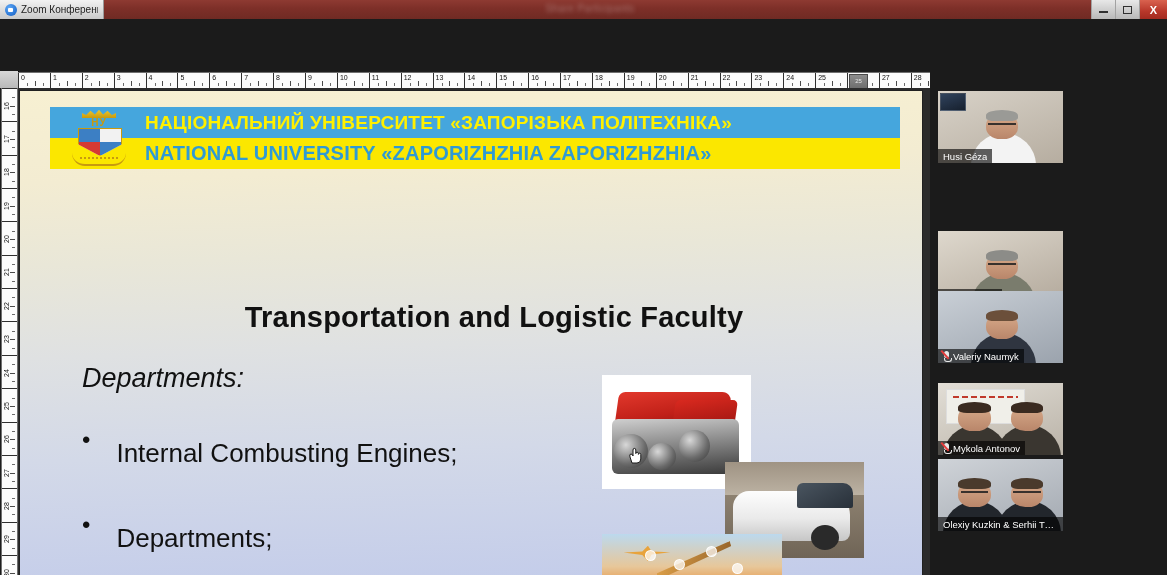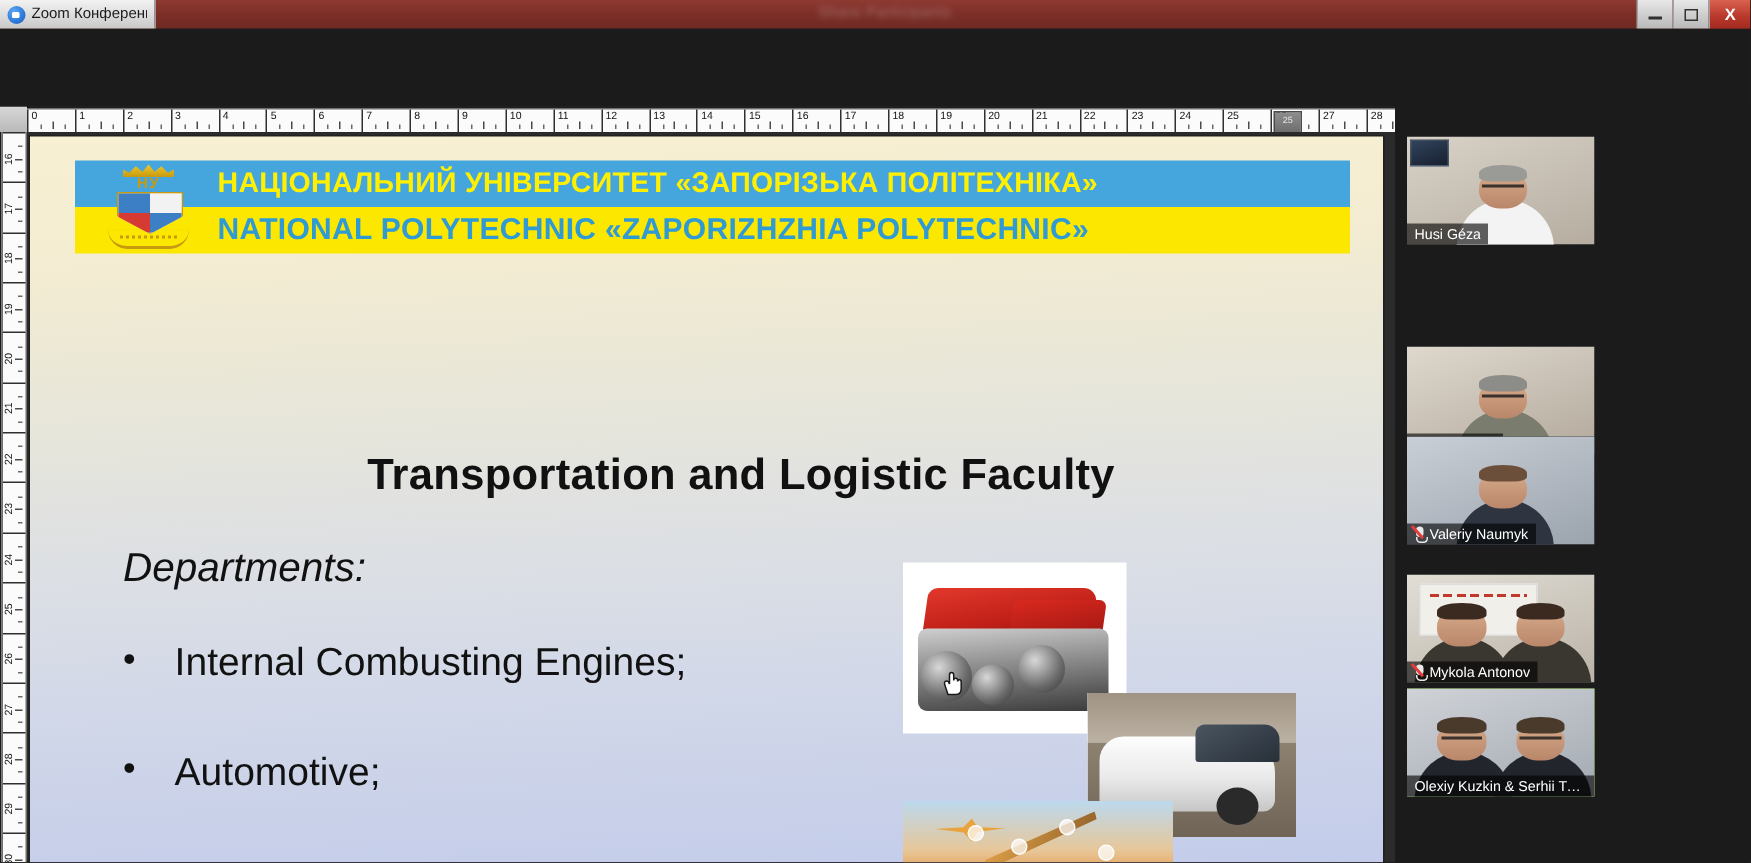--- a/index.html
+++ b/index.html
@@ -102,21 +102,21 @@
         border-bottom:2.5px solid #c79a10;border-radius:0 0 26px 26px;}
   .crest .ribbon:after{content:"";position:absolute;left:8px;top:4px;width:38px;height:2px;
         background:repeating-linear-gradient(90deg,#c79a10 0 2px,transparent 2px 4px);}
 
   .slide-title{position:absolute;left:0;top:210px;width:902px;text-align:center;
                font-size:29px;font-weight:bold;color:#111;letter-spacing:.2px;margin-left:23px;}
   .dept{position:absolute;left:62px;top:272px;font-size:27px;font-style:italic;color:#111;}
   .bullets{position:absolute;left:62px;top:336px;width:540px;}
   .bul{display:flex;align-items:flex-start;gap:26px;margin-bottom:45px;}
   .bul .dot{font-size:24px;line-height:26px;color:#111;}
-  .bul .txt{font-size:26px;line-height:28px;color:#111;}
+  .bul .txt{font-size:26px;line-height:28px;color:#111;margin-top:12px;}
 
   
   .pic{position:absolute;overflow:hidden;}
   .pic-engine{left:582px;top:284px;width:141px;height:106px;background:#fff;padding:4px;}
   .eng-body{position:relative;width:100%;height:100%;}
   .eng-cover{position:absolute;left:8%;top:12%;width:80%;height:30%;
              background:linear-gradient(170deg,#e2382c 0%,#c02018 60%,#8f1610 100%);
              border-radius:6px 10px 6px 4px;transform:skewX(-8deg);}
   .eng-cover2{position:absolute;left:48%;top:20%;width:44%;height:26%;
              background:linear-gradient(170deg,#d9291f,#9c1510);border-radius:5px;transform:skewX(-8deg);}
@@ -334,21 +334,21 @@
           </div>
         </div>
     </div>
 
     <div class="slide">
 
       <div class="banner">
         <div class="band-blue"></div>
         <div class="band-yellow"></div>
         <div class="band-txt ua">НАЦІОНАЛЬНИЙ УНІВЕРСИТЕТ «ЗАПОРІЗЬКА ПОЛІТЕХНІКА»</div>
-        <div class="band-txt en">NATIONAL POLYTECHNIC «ZAPORIZHZHIA POLYTECHNIC»</div>
+        <div class="band-txt en">NATIONAL UNIVERSITY «ZAPORIZHZHIA ZAPORIZHZHIA»</div>
         <div class="crest">
           <span class="crown"></span>
           <span class="nu">НУ</span>
           <span class="shield">
             <i class="q q1"></i>
             <i class="q q2"></i>
             <i class="q q3"></i>
             <i class="q q4"></i>
           </span>
           <span class="ribbon"></span>
@@ -358,21 +358,21 @@
       <div class="slide-title">Transportation and Logistic Faculty</div>
       <div class="dept">Departments:</div>
 
       <div class="bullets" id="bullets">
           <div class="bul">
             <span class="dot">•</span>
             <span class="txt">Internal Combusting Engines;</span>
           </div>
           <div class="bul">
             <span class="dot">•</span>
-            <span class="txt">Automotive;</span>
+            <span class="txt">Departments;</span>
           </div>
           <div class="bul">
             <span class="dot">•</span>
             <span class="txt">Transportation Technologies;</span>
           </div>
         </div>
 
       <div class="pic pic-engine">
         <div class="eng-body">
           <i class="eng-cover"></i>

